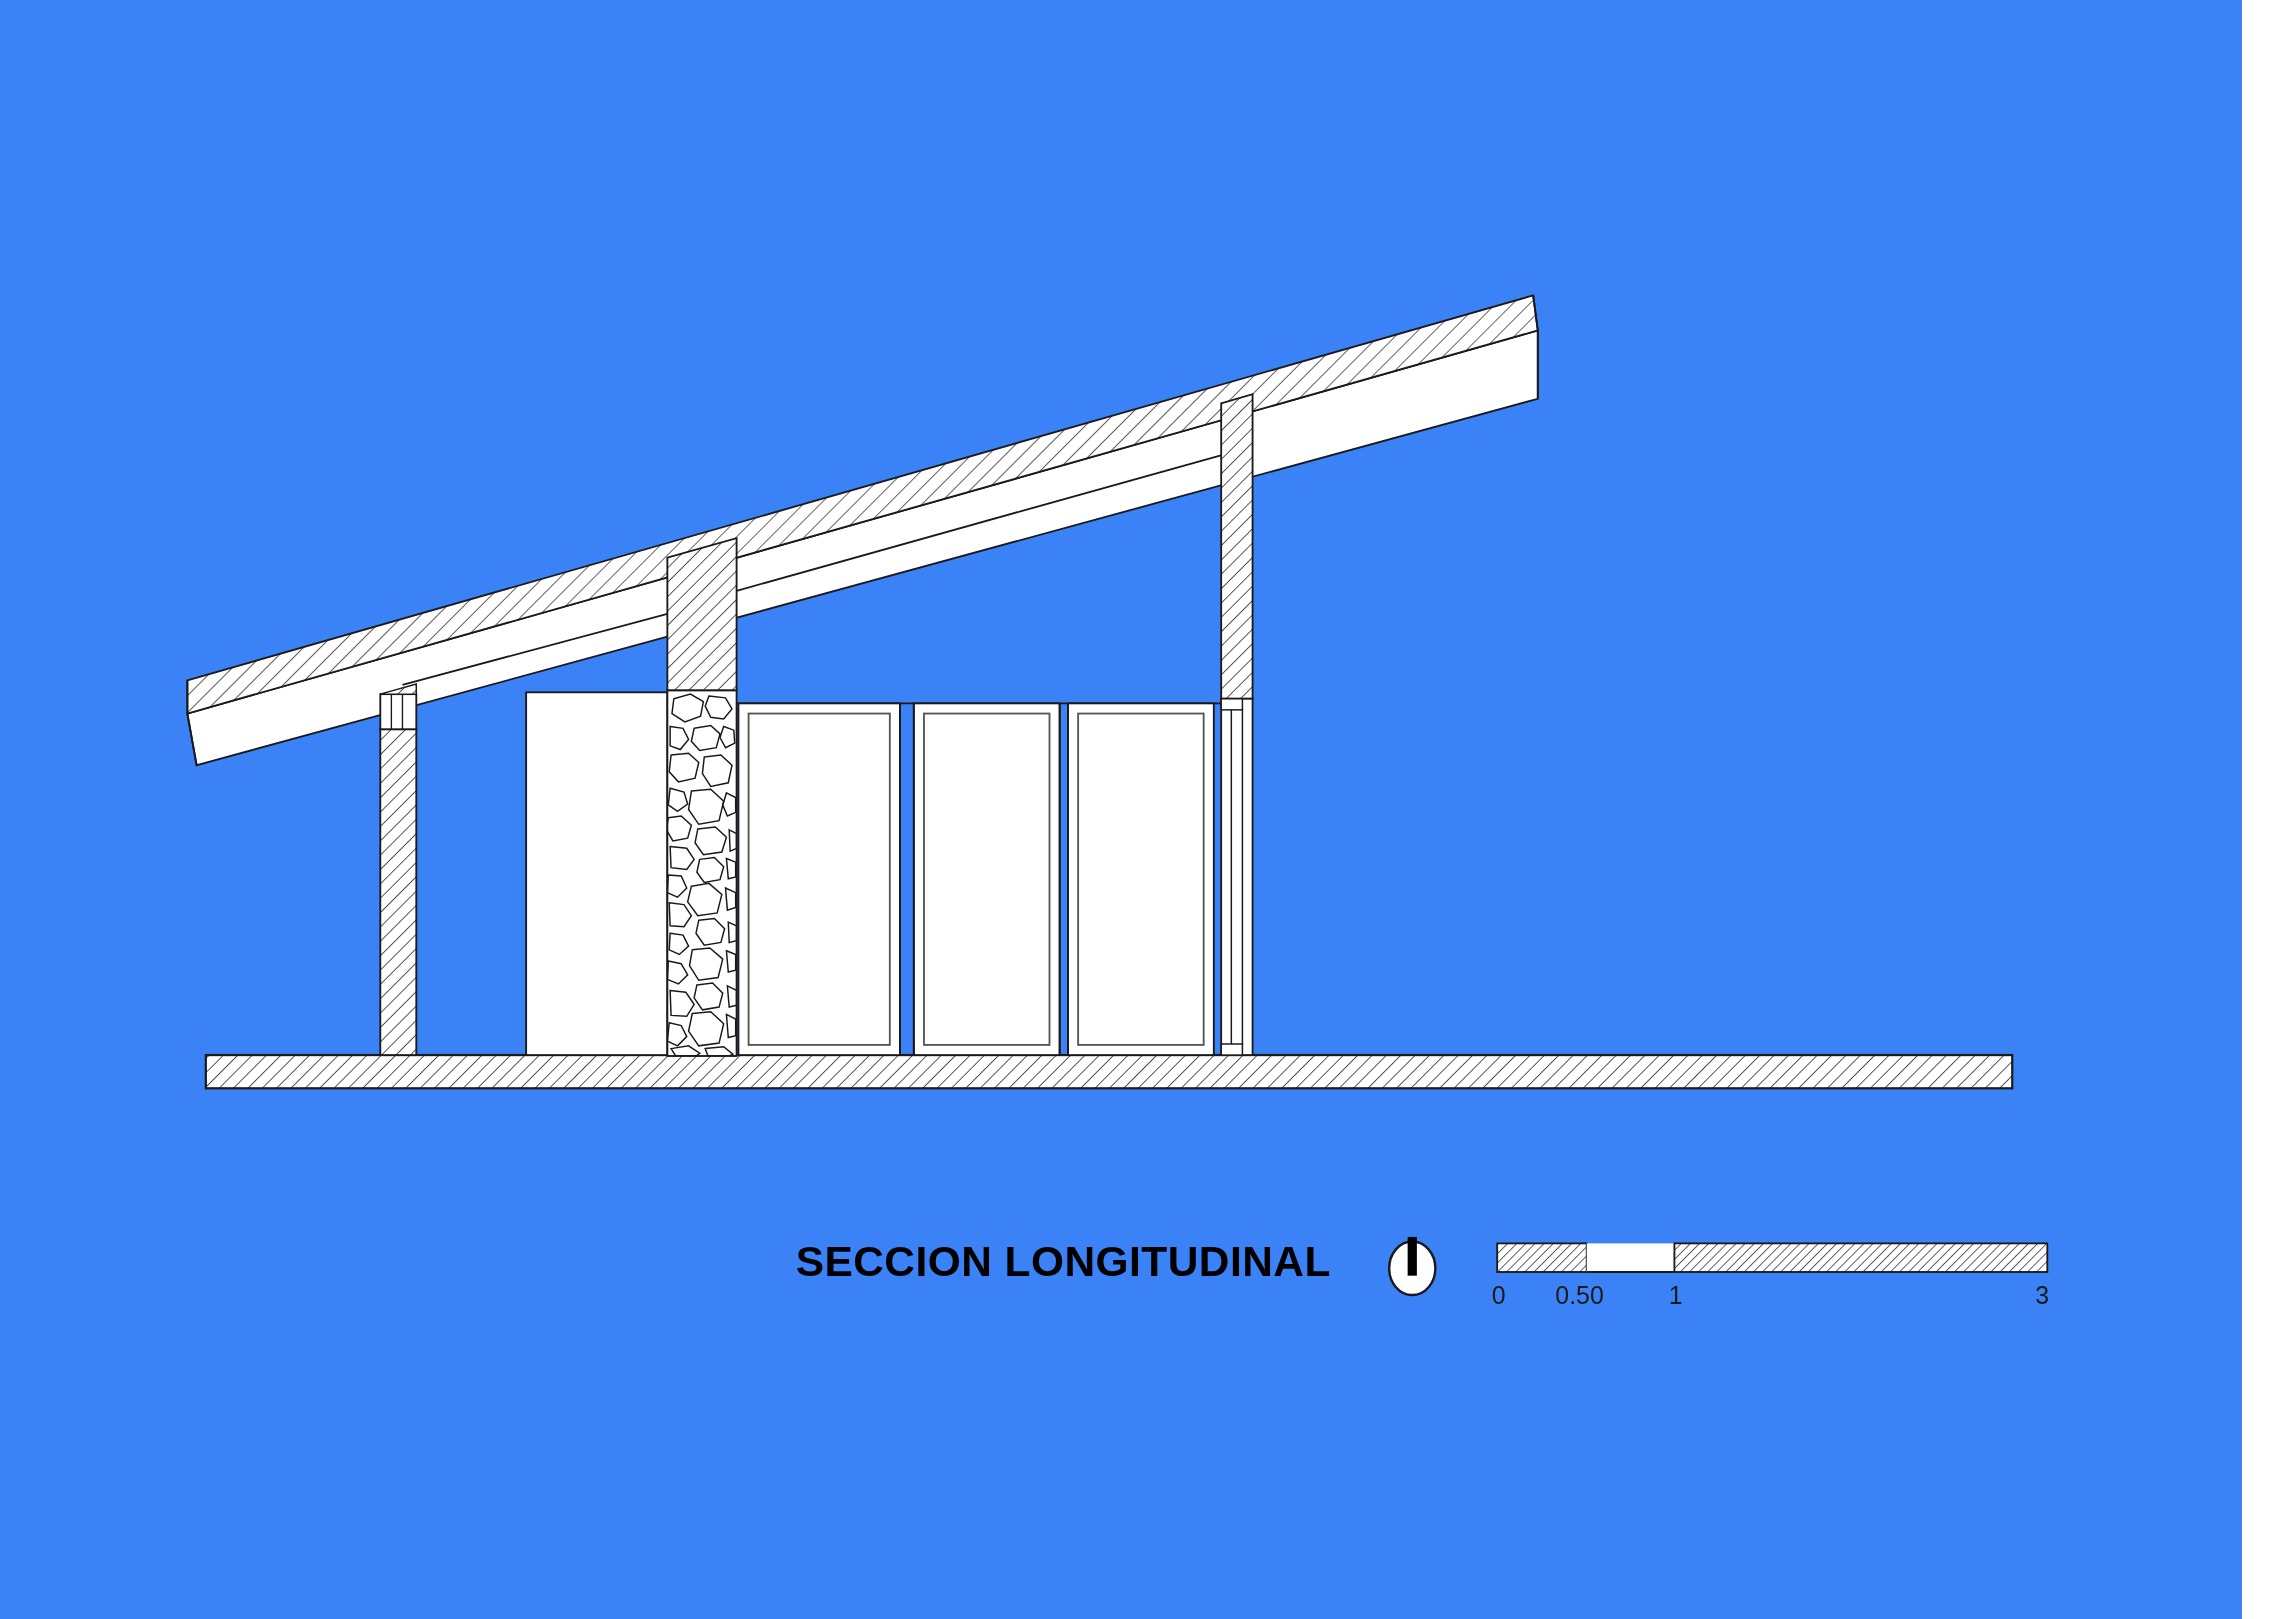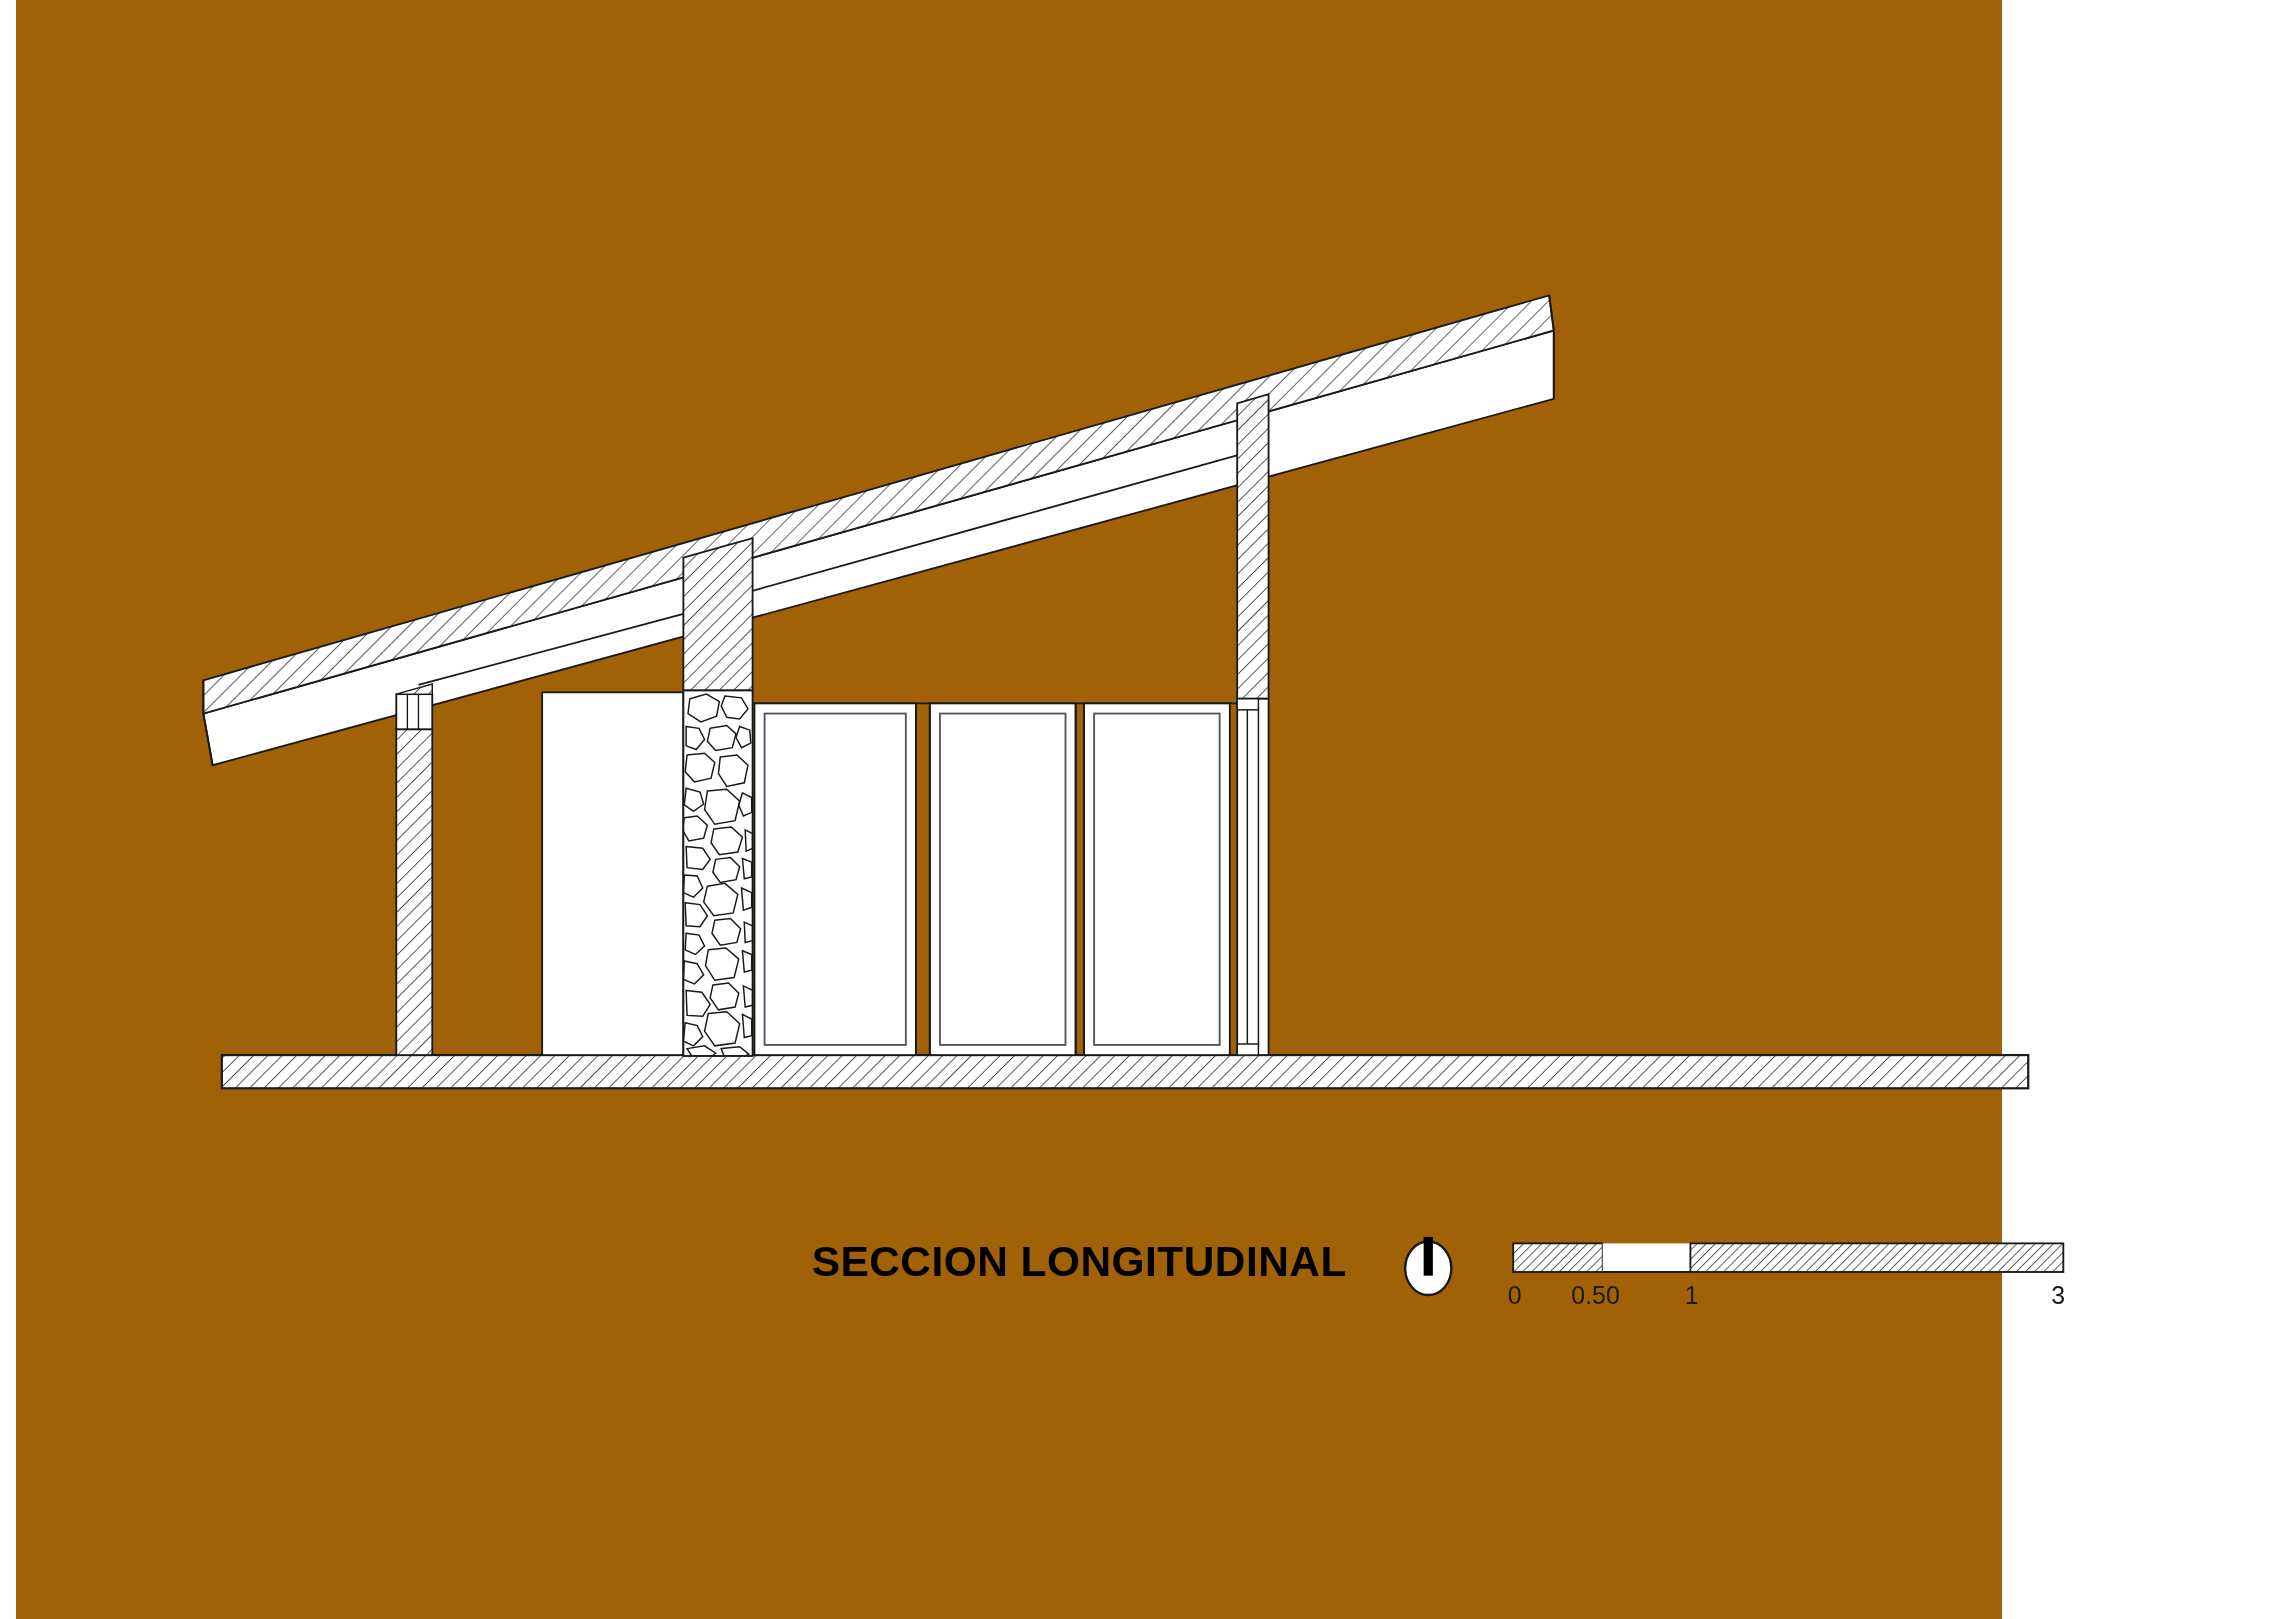--- a/index.html
+++ b/index.html
@@ -10,24 +10,24 @@
   }
   body {
     width: 2291px;
     height: 1620px;
     font-family: "Liberation Sans", sans-serif;
     overflow: hidden;
     position: relative;
   }
   #sheet {
     position: absolute;
-    left: 16px; top: 0;
-    width: 1986px;
+    left: 0; top: 0;
+    width: 2242px;
     height: 1620px;
-    background: #a16207;
+    background: #3b82f6;
   }
   #drawing-svg {
     position: absolute;
     left: 0; top: 0;
     width: 2291px;
     height: 1620px;
     display: block;
   }
   .title-text {
     font-family: "Liberation Sans", sans-serif;

